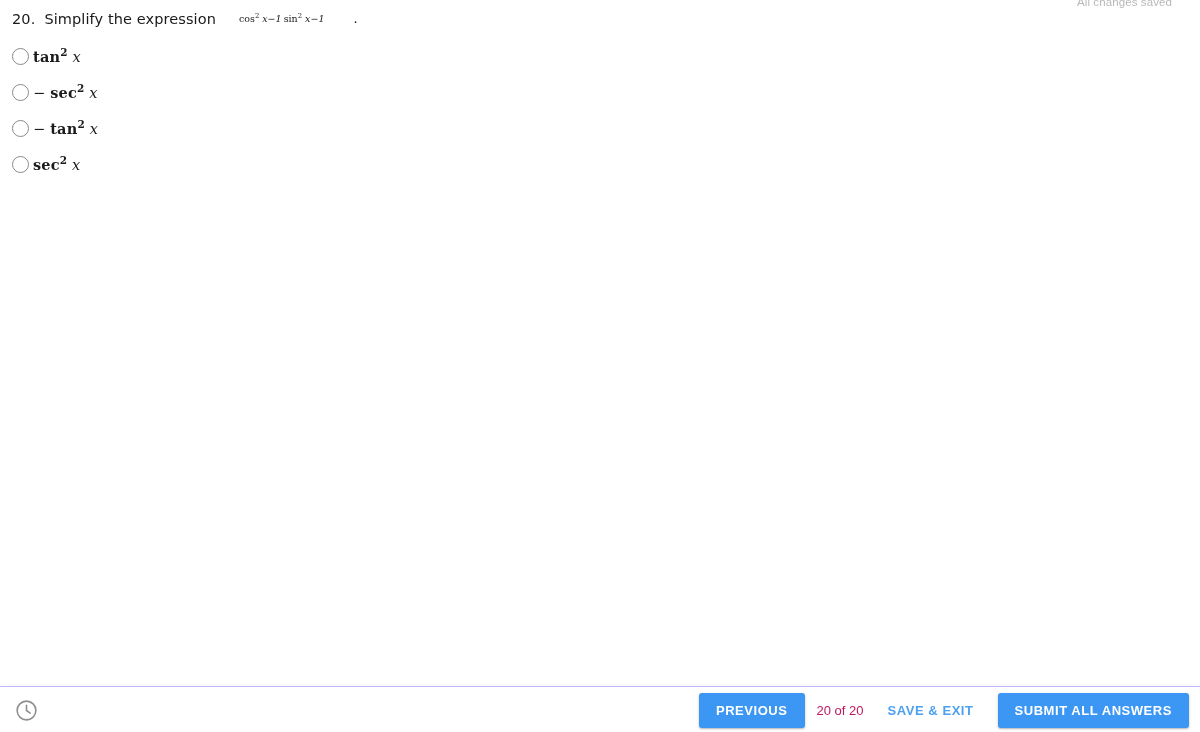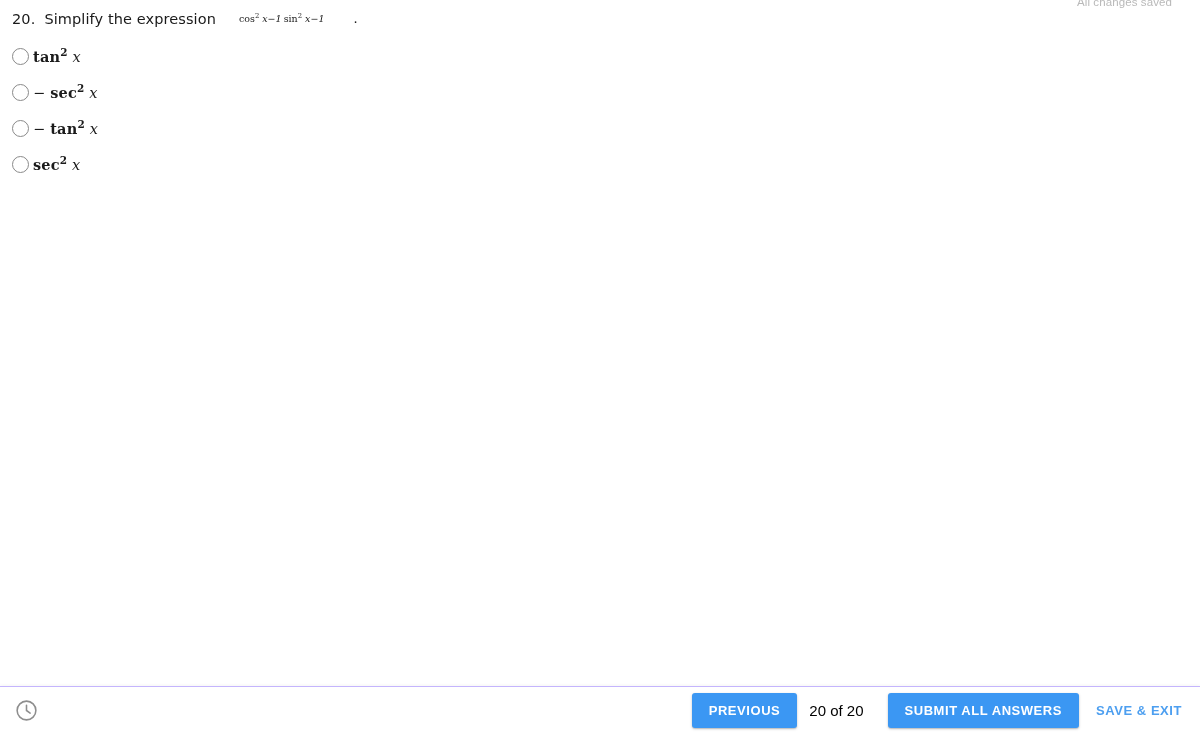--- a/index.html
+++ b/index.html
@@ -178,22 +178,22 @@
     color: #ffffff;
     padding: 10px 17px;
     box-shadow: 0 1px 3px rgba(0,0,0,0.19), 0 1px 1px rgba(0,0,0,0.13);
   }
   .btn-text {
     background: transparent;
     color: #4d9ff0;
     padding: 10px 12px;
   }
   .page-counter {
-    font-size: 15px;
-    color: #000000;
+    font-size: 13px;
+    color: #be185d;
     margin: 0 12px;
     font-family: "Liberation Sans", sans-serif;
     white-space: nowrap;
   }
   .btn-submit {
     margin-left: 12px;
     margin-right: 5px;
   }
 </style>
 </head>
@@ -249,17 +249,17 @@
       <svg class="clock-icon" viewBox="0 0 24 24" fill="none" stroke="#8e8e8e" stroke-width="1.5">
         <circle cx="12" cy="12" r="9"></circle>
         <path d="M12 7 L12 12 L15.5 14.5" stroke-linecap="round"></path>
       </svg>
     </span>
   </div>
 
   <div class="footer-right">
     <button class="btn btn-primary">PREVIOUS</button>
     <span class="page-counter">20 of 20</span>
+    <button class="btn btn-text">SAVE &amp; EXIT</button>
     <button class="btn btn-primary btn-submit">SUBMIT ALL ANSWERS</button>
-    <button class="btn btn-text">SAVE &amp; EXIT</button>
   </div>
 
 </div>
 
 </body></html>

